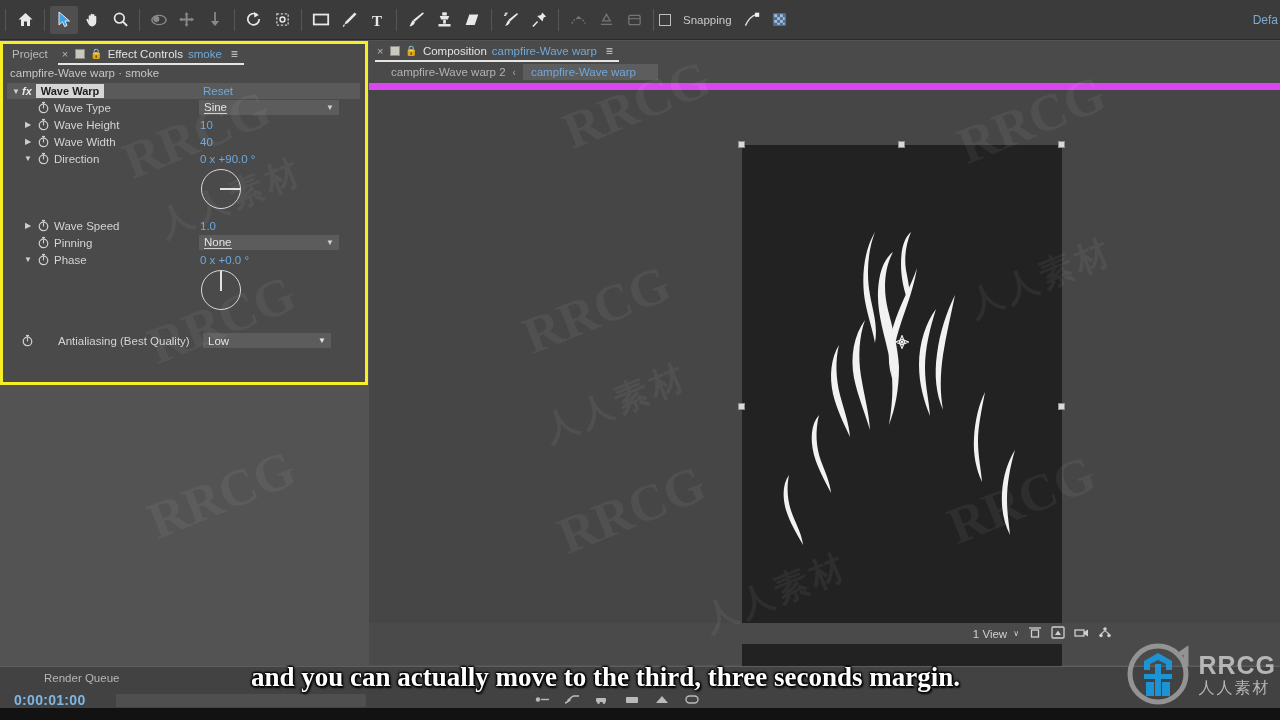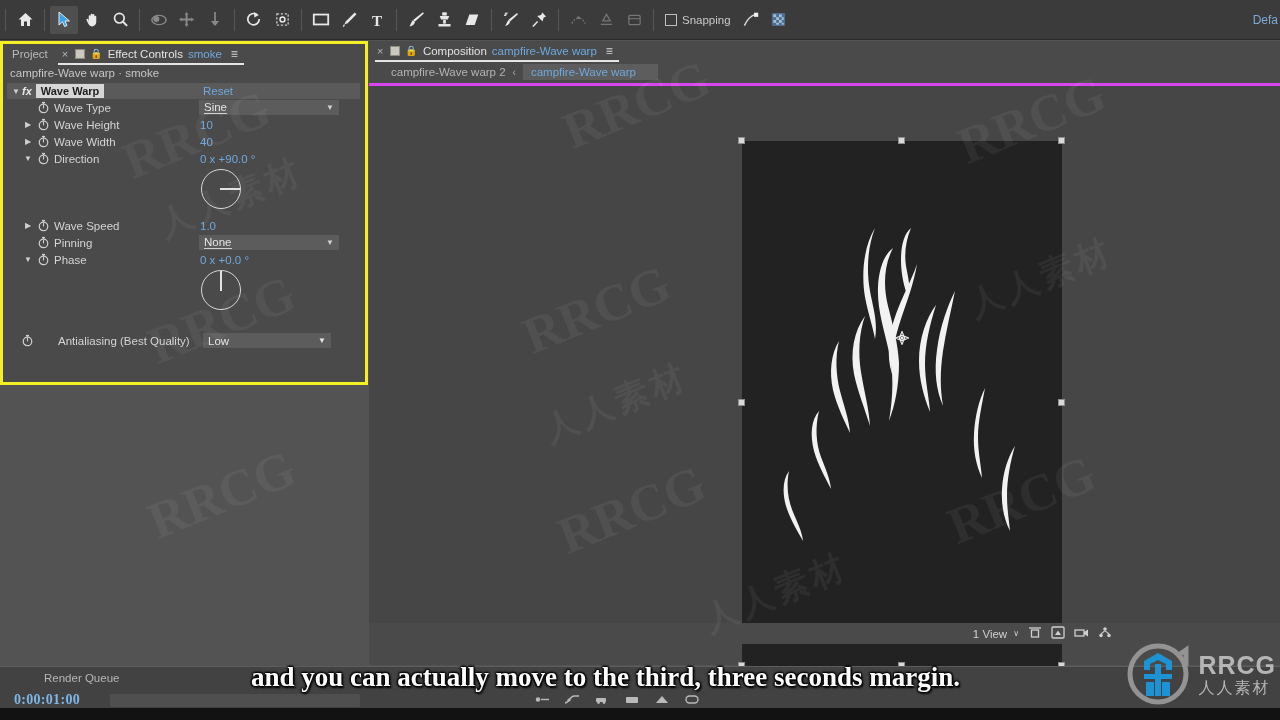--- a/index.html
+++ b/index.html
@@ -31,22 +31,22 @@
   }
   .tb-btn {
     width: 28px; height: 28px;
     display: flex; align-items: center; justify-content: center;
     position: relative;
   }
   .tb-btn.active { background: #4f4f4f; border-radius: 2px; }
   .tb-btn svg { display: block; }
   .tb-dim { opacity: 0.45; }
   .snapbox {
-    display: flex; align-items: flex-start; gap: 5px;
-    margin-left: 6px; color: #c8c8c8; font-size: 11.5px;
+    display: flex; align-items: flex-start; gap: 12px;
+    color: #c8c8c8; font-size: 11.5px;
   }
   .snap-check {
     width: 12px; height: 12px;
     border: 1.4px solid #bdbdbd; background: transparent;
   }
   .tb-right {
     margin-left: auto; display: flex; align-items: center;
     padding-right: 0px;
   }
   .ws-label {
@@ -198,21 +198,21 @@
   .crumb-prev { color: #b3b3b3; }
   .crumb-sep { color: #a9a9a9; font-size: 10px; }
   .crumb-cur {
     background: #5d5d5d; color: #6fa8dc;
     padding: 2px 22px 2px 8px;
   }
   .comp-viewer {
     position: absolute; left: 0; top: 42px;
     width: 911px; height: 561px;
     background: #464646;
-    border-top: 3px solid #d946ef;
+    border-top: 7px solid #d946ef;
   }
   .canvas {
     position: absolute;
     left: 373px; top: 55px;
     width: 320px; height: 525px;
     background: #222222;
   }
   .sel-handle {
     position: absolute; width: 7px; height: 7px;
     background: #d9d9d9; border: 1px solid #8e8e8e;
@@ -246,21 +246,20 @@
     height: 22px; display: flex; align-items: center;
     font-size: 11.5px; color: #b6b6b6; padding-left: 44px;
   }
   .tl-row {
     height: 22px; display: flex; align-items: center;
     padding-left: 14px;
   }
   .timecode {
     color: #7eb6e6; font-size: 14px; font-weight: bold;
     letter-spacing: 0.3px;
-    font-family: Liberation Serif, serif;
   }
   .tl-search {
     width: 250px; height: 13px; background: #4f4f4f;
     margin-left: 30px; border-radius: 1px;
   }
   .tl-icons {
     margin-left: auto; display: flex; align-items: center;
     gap: 14px; padding-right: 580px; opacity: .85;
   }
   .black-strip {

